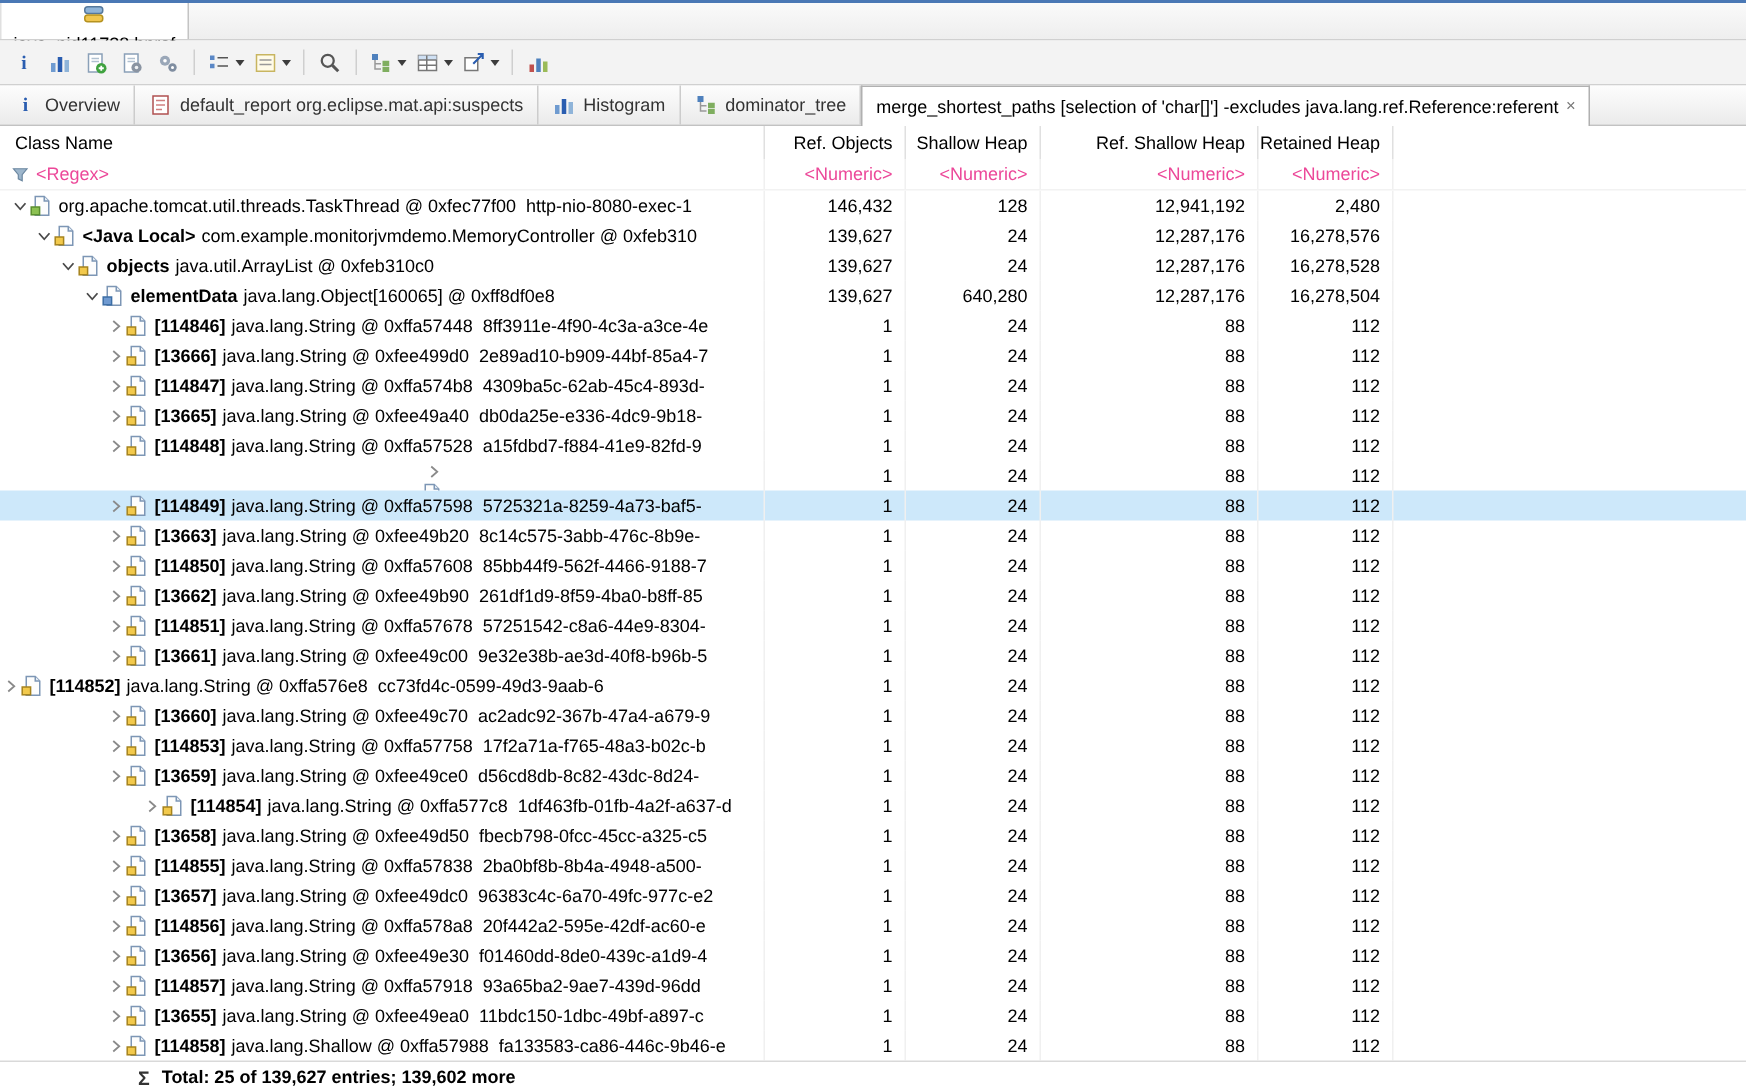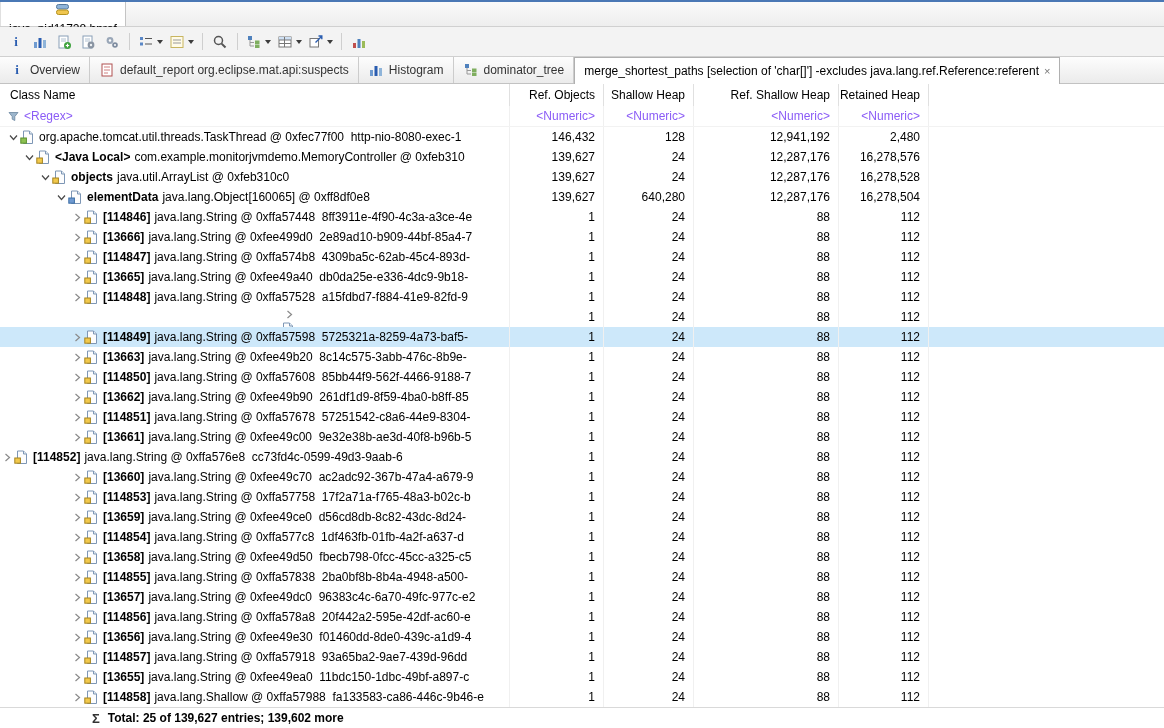--- a/index.html
+++ b/index.html
@@ -27,21 +27,21 @@
   .vtab-label { white-space:nowrap; }
 
   
   .table { flex:1; display:flex; flex-direction:column; background:#fff; }
   .grid-cols { display:grid; grid-template-columns:510px 94px 90px 145px 90px 1fr; }
   .thead { height:22px; }
   .th { display:flex; align-items:center; border-right:1px solid #e0e0e0; height:100%; overflow:hidden; }
   .th.first { padding-left:10px; }
   .th.num { justify-content:flex-end; padding-right:8px; }
   .frow { height:21px; border-bottom:1px solid #f2f2f2; }
-  .fc { display:flex; align-items:center; height:100%; color:#8b5cf6; border-right:1px solid #f0f0f0; overflow:hidden; }
+  .fc { display:flex; align-items:center; height:100%; color:#ec4899; border-right:1px solid #f0f0f0; overflow:hidden; }
   .fc.first { padding-left:8px; gap:5px; }
   .fc.num { justify-content:flex-end; padding-right:8px; }
 
   .tbody { flex:1; overflow:hidden; }
   .trow { height:20px; }
   .trow.selected { background:#cde8fa; }
   .cell { display:flex; align-items:center; height:100%; overflow:hidden; }
   .cell.num { justify-content:flex-end; padding-right:8px; border-right:1px solid #f0f0f0; }
   .tree-cell { border-right:1px solid #f0f0f0; white-space:nowrap; }
   .chev { width:14px; flex:0 0 14px; display:inline-flex; justify-content:center; align-items:center; }
@@ -677,21 +677,21 @@
             </span>
             <span class="prefix">[13659]</span>
             <span class="rtext">java.lang.String @ 0xfee49ce0  d56cd8db-8c82-43dc-8d24-</span>
           </div>
           <div class="cell num">1</div>
           <div class="cell num">24</div>
           <div class="cell num">88</div>
           <div class="cell num">112</div>
         </div>
         <div class="trow grid-cols">
-          <div class="cell tree-cell" style="padding-left: 70px;">
+          <div class="cell tree-cell" style="padding-left: 94px;">
             <span class="chev">
               <svg width="9" height="9" viewBox="0 0 9 9">
                 <path d="M2.5 1L6.5 4.5L2.5 8" fill="none" stroke="#8a8a8a" stroke-width="1.2"></path>
               </svg>
             </span>
             <span class="row-ico">
               <svg width="14" height="14" viewBox="0 0 14 14">
                 <path d="M3.5 1h6l3 3v9.5h-9z" fill="#fdfdfd" stroke="#7d96b5"></path>
                 <path d="M9.5 1v3h3" fill="#e4ecf4" stroke="#7d96b5"></path>
                 <rect x="0.8" y="8" width="5.6" height="5.2" fill="#f2c94c" stroke="#a5831e"></rect>

